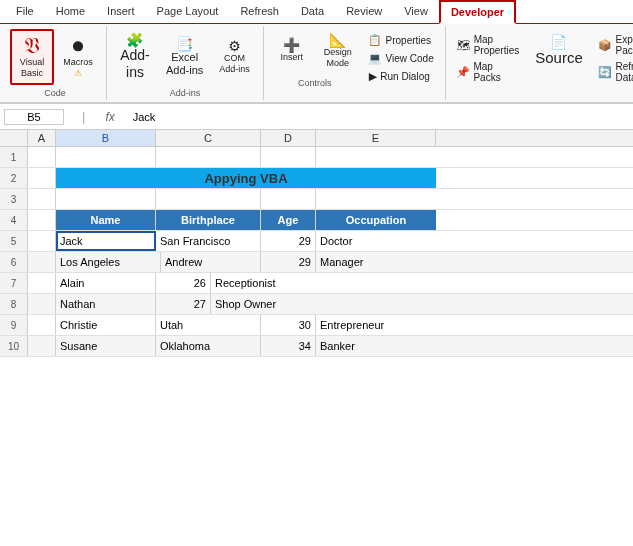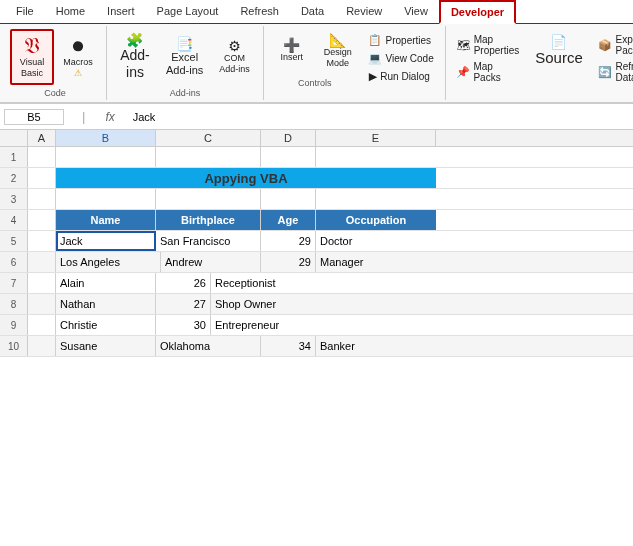--- a/index.html
+++ b/index.html
@@ -428,20 +428,21 @@
     <div class="cell col-a"></div>
     <div class="cell col-b">Nathan</div>
     <div class="cell col-d data-cell-d">27</div>
     <div class="cell col-e">Shop Owner</div>
   </div>
 
   <div class="spreadsheet-row">
     <div class="row-num">9</div>
     <div class="cell col-a"></div>
     <div class="cell col-b">Christie</div>
+    <div class="cell col-c">Utah</div>
     <div class="cell col-d data-cell-d">30</div>
     <div class="cell col-e">Entrepreneur</div>
   </div>
 
   <div class="spreadsheet-row alt-row">
     <div class="row-num">10</div>
     <div class="cell col-a"></div>
     <div class="cell col-b">Susane</div>
     <div class="cell col-c">Oklahoma</div>
     <div class="cell col-d data-cell-d">34</div>

